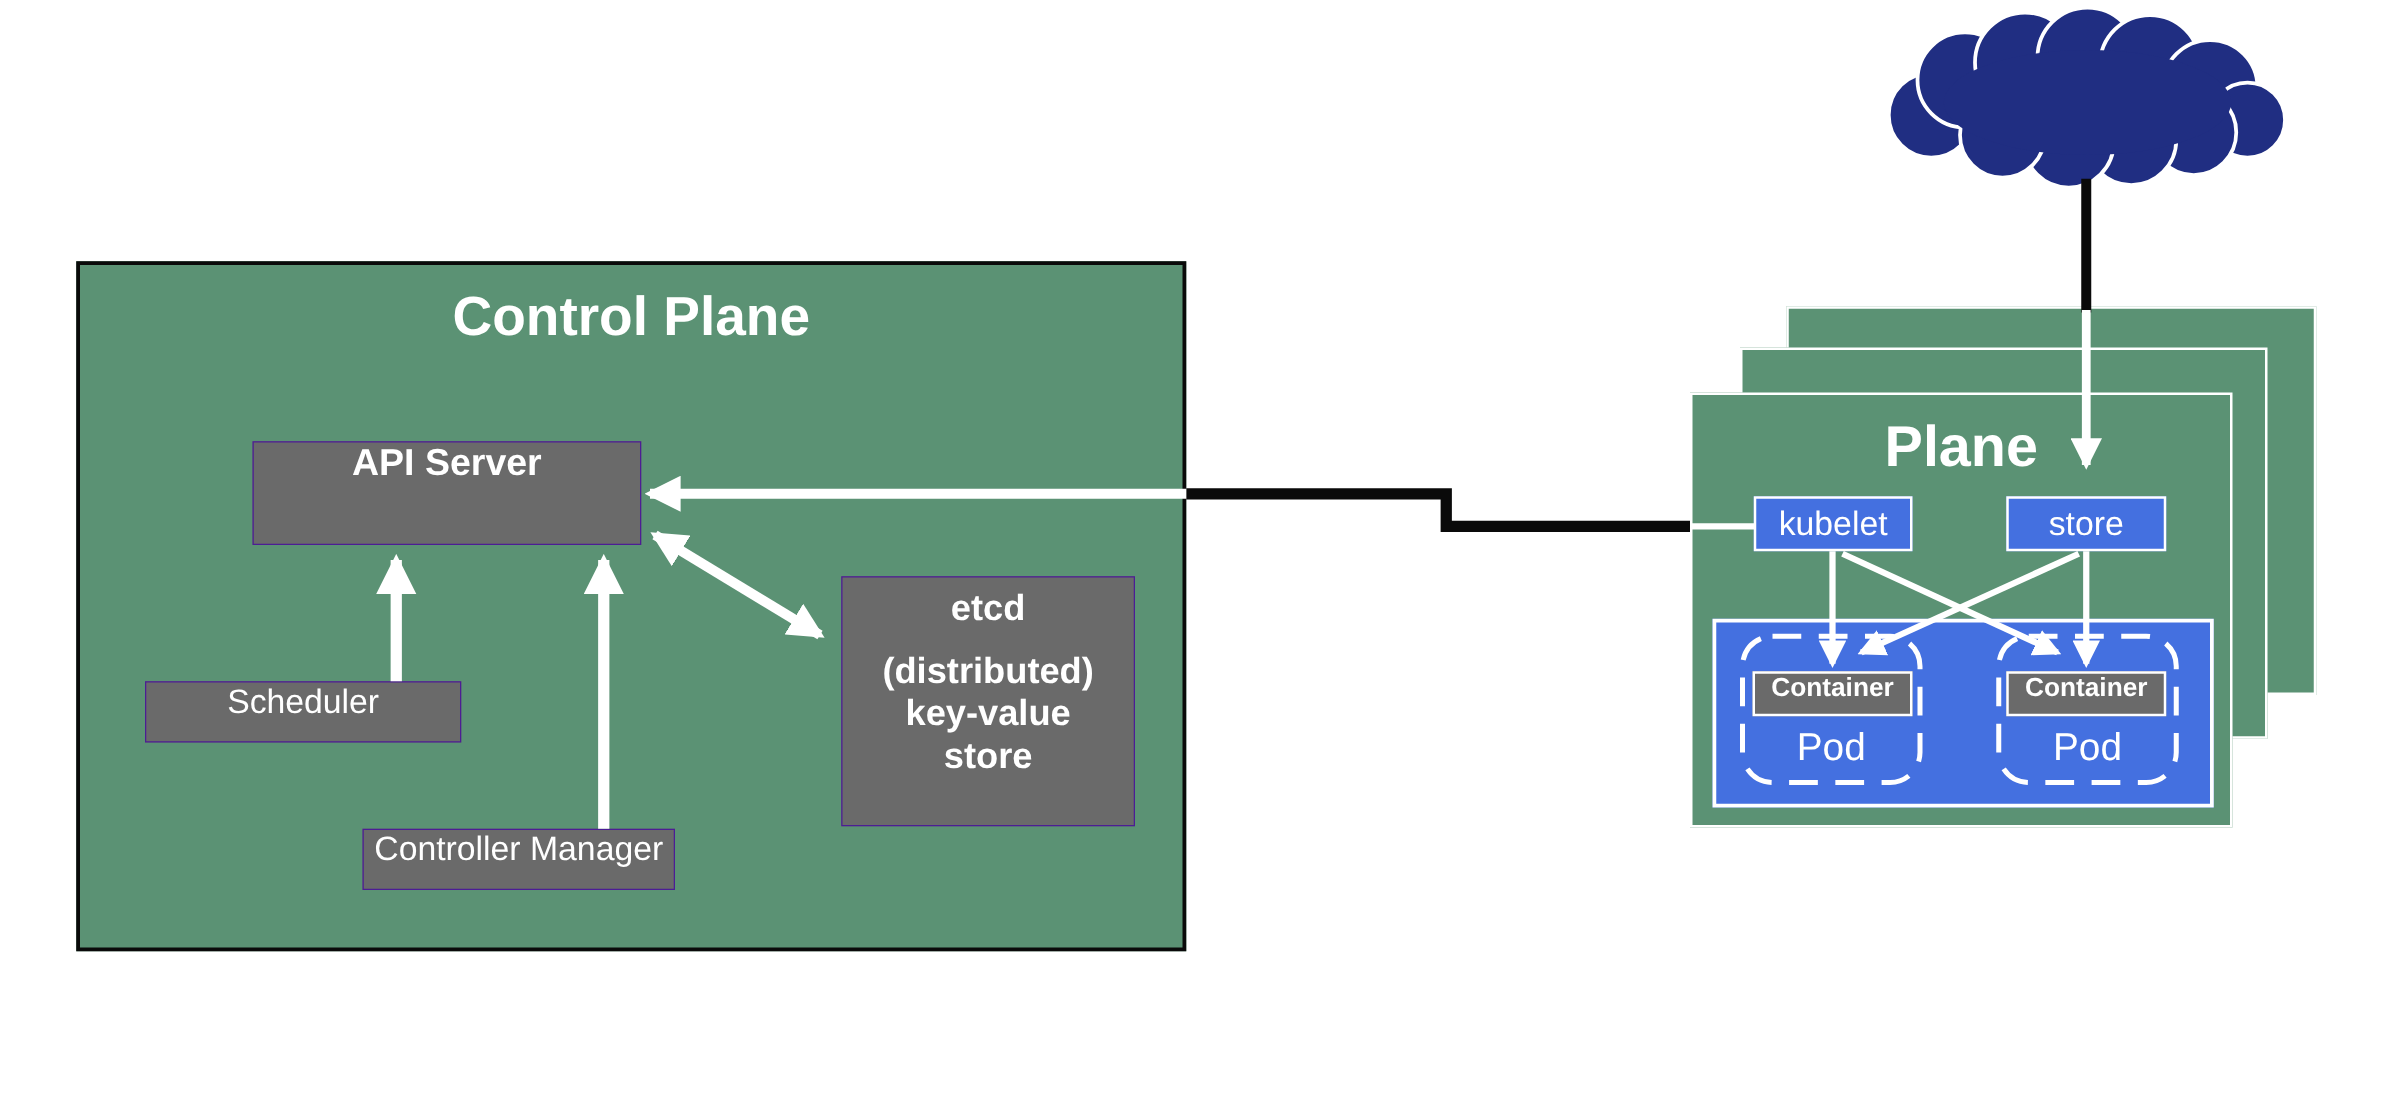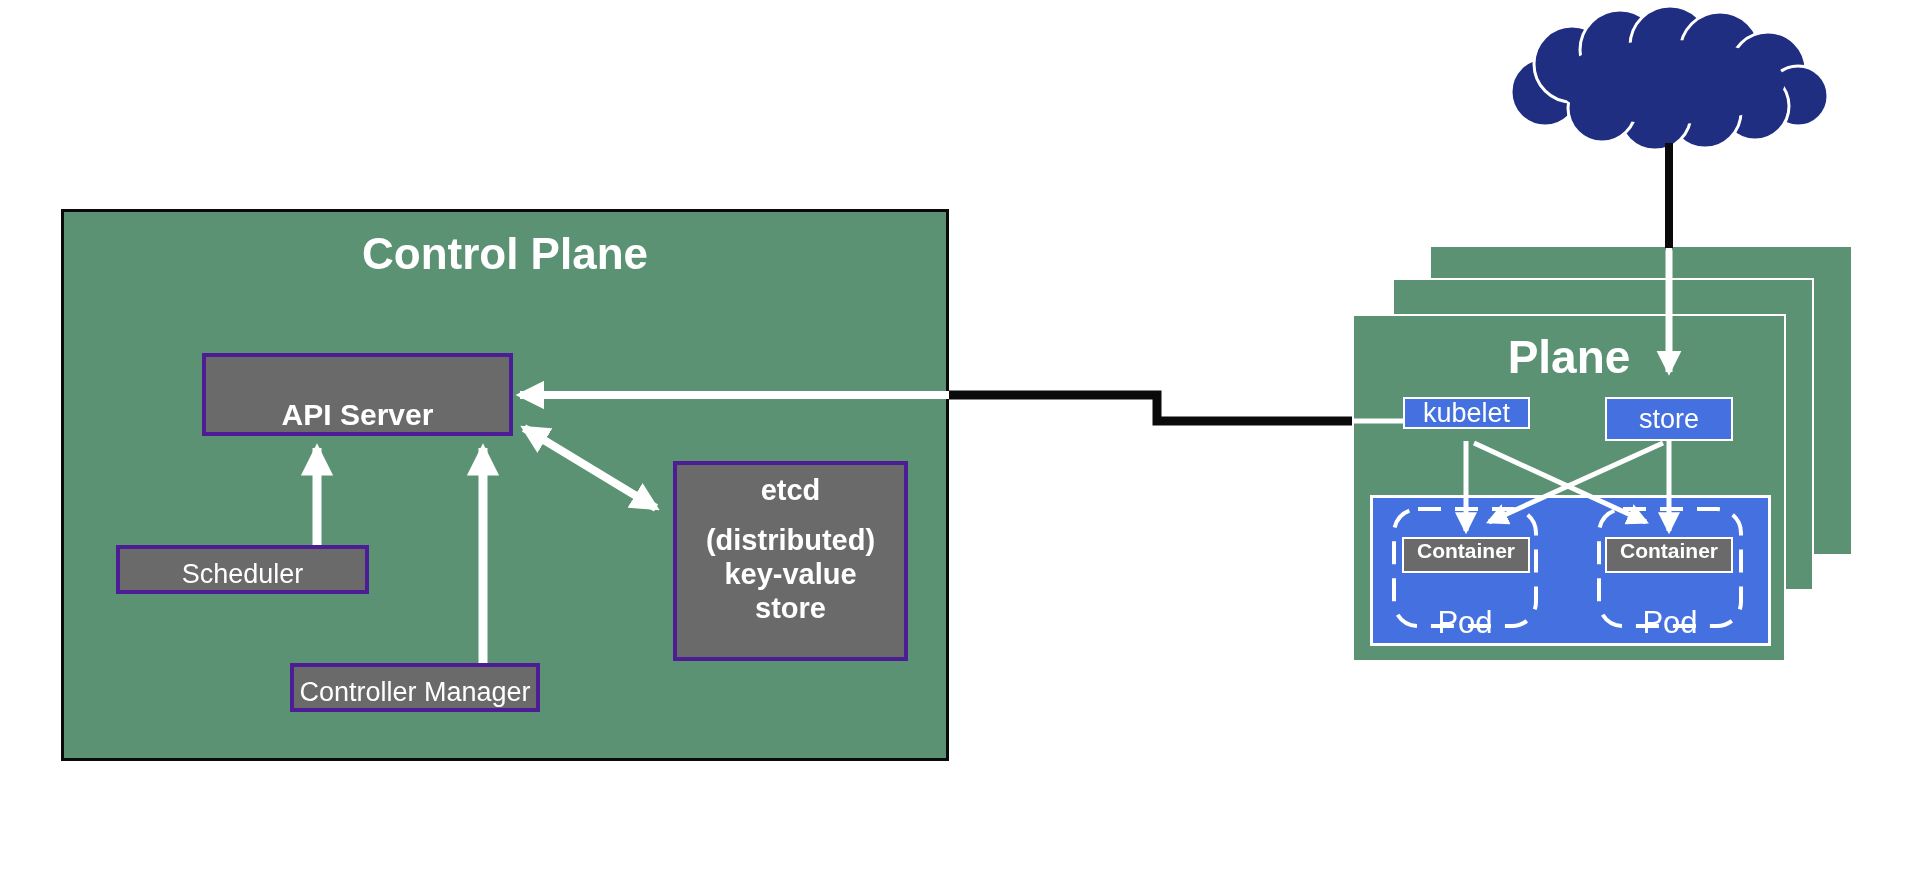--- a/index.html
+++ b/index.html
@@ -5,48 +5,48 @@
   html,body{margin:0;padding:0;background:#fff;}
   .canvas{position:relative;width:1920px;height:880px;background:var(--background,#fff);
           font-family:"Liberation Sans",sans-serif;overflow:hidden;}
   .abs{position:absolute;box-sizing:border-box;}
 
   
   .box-green{background:var(--box-green,#5B9274);padding-left:19px;}
   .cp{left:61px;top:209px;width:888px;height:552px;border:3px solid var(--line-black,#0a0a0a);}
   .cp-title{position:absolute;left:0;right:0;top:17px;text-align:center;
             font-size:44px;font-weight:bold;color:var(--text,#fff);}
-  .gbox{background:var(--box-gray,#6A6A6A);border:4px solid #4c1d95;color:var(--text,#fff);
-        display:flex;align-items:flex-end;justify-content:center;}
+  .gbox{background:var(--box-gray,#6A6A6A);border:1px solid #4c1d95;color:var(--text,#fff);
+        display:flex;align-items:flex-start;justify-content:center;}
   .api{left:202px;top:353px;width:311px;height:83px;font-size:30px;font-weight:bold;}
   .sched{left:116px;top:545px;width:253px;height:49px;font-size:27px;}
   .cm{left:290px;top:663px;width:250px;height:49px;font-size:27px;}
   .etcd{left:673px;top:461px;width:235px;height:200px;display:block;text-align:center;
         font-weight:bold;font-size:29px;padding-top:9px;}
   .etcd-title{margin-bottom:16px;}
   .etcd-line{line-height:34px;}
 
   
   .node{border:2px solid #fff;}
   .nback{left:1429px;top:245px;width:424px;height:311px;}
   .nmid{left:1392px;top:278px;width:422px;height:313px;}
   .nfront{left:1352px;top:314px;width:434px;height:348px;}
   .nodes-title{position:absolute;left:0;right:0;top:14px;text-align:center;
                font-size:46px;font-weight:bold;color:var(--text,#fff);}
   .bbox{background:var(--box-blue,#4470E0);border:2px solid #fff;color:var(--text,#fff);
         display:flex;align-items:center;justify-content:center;font-size:27px;}
-  .kubelet{left:1403px;top:397px;width:127px;height:32px;}
+  .kubelet{left:1403px;top:397px;width:127px;height:44px;}
   .proxy{left:1605px;top:397px;width:128px;height:44px;}
   .pods{left:1370px;top:495px;width:401px;height:151px;background:var(--box-blue,#4470E0);
         border:3px solid #fff;}
   .container-box{background:var(--box-gray,#6A6A6A);border:2px solid #fff;color:var(--text,#fff);
         display:flex;justify-content:center;font-size:21px;font-weight:bold;}
   .contL{left:1402px;top:537px;width:128px;height:36px;}
   .contR{left:1605px;top:537px;width:128px;height:36px;}
-  .pod-label{color:var(--text,#fff);font-size:31px;text-align:center;margin-top:25px;}
+  .pod-label{color:var(--text,#fff);font-size:31px;text-align:center;}
   .plL{left:1392px;top:580px;width:146px;}
   .plR{left:1597px;top:580px;width:146px;}
 
   
   svg.overlay{position:absolute;left:0;top:0;z-index:10;pointer-events:none;}
   .cloud-lobe{fill:var(--cloud-navy,#202E82);stroke:#fff;stroke-width:3;}
   .cloud-core{fill:var(--cloud-navy,#202E82);}
   .wline{stroke:var(--line-white,#fff);fill:none;}
   .bline{stroke:var(--line-black,#050505);fill:none;}
   .pod-dash{fill:none;stroke:#fff;stroke-width:4;stroke-dasharray:23 14;}

